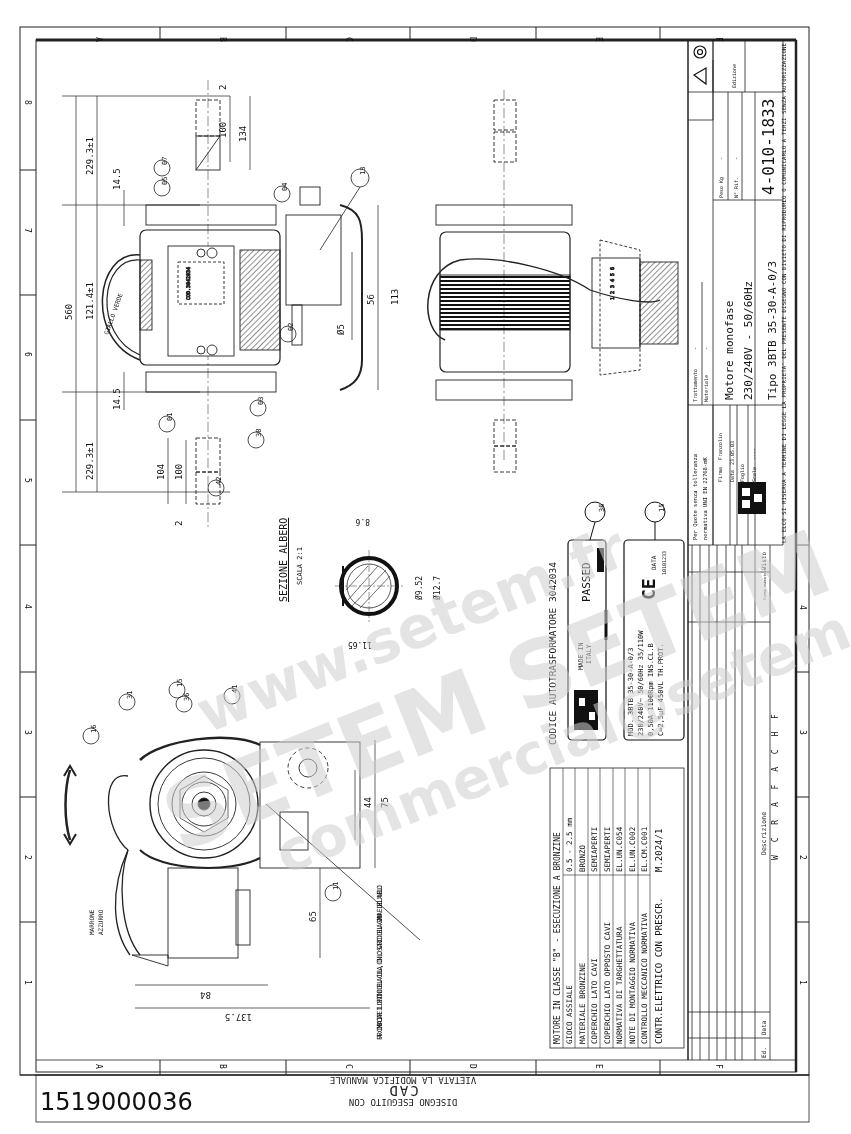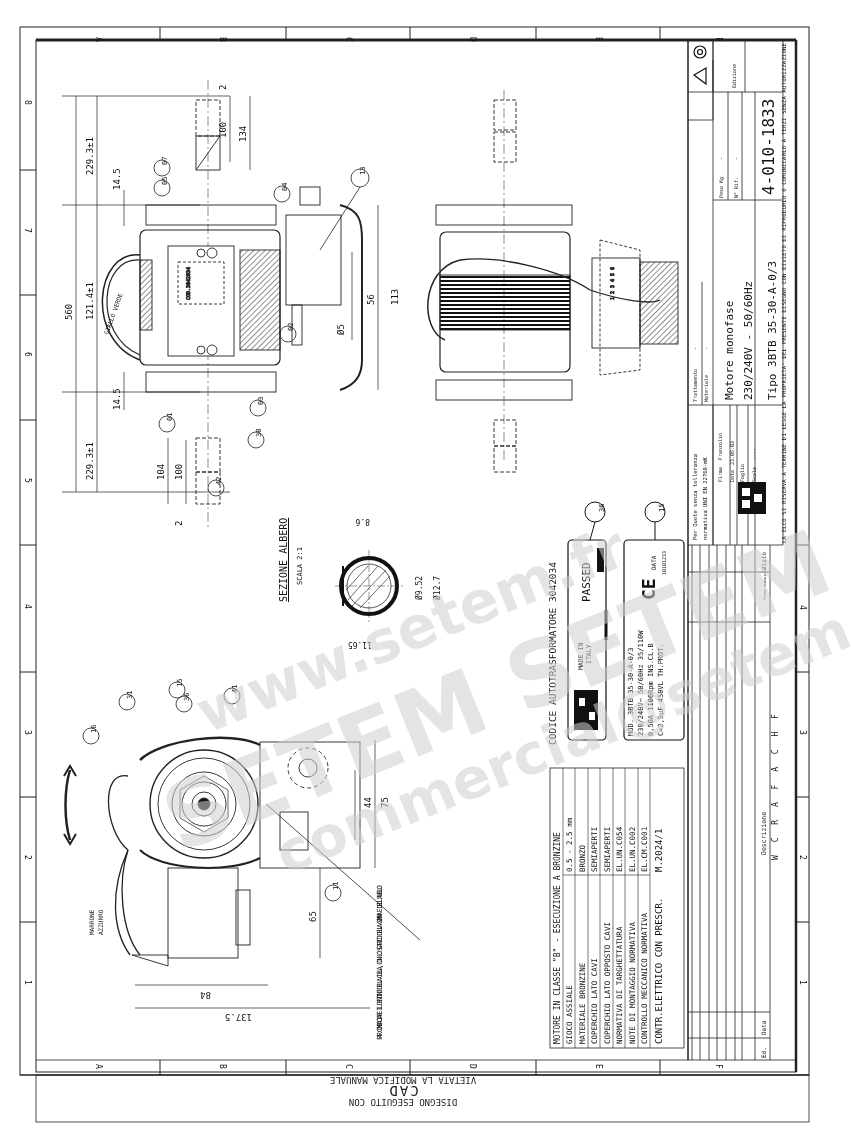--- a/index.html
+++ b/index.html
@@ -409,18 +409,19 @@
   <defs>
     <pattern id="hatch" width="4" height="4" patternUnits="userSpaceOnUse" patternTransform="rotate(45)">
       <line x1="0" y1="0" x2="0" y2="4" stroke="#222" stroke-width="1"></line>
     </pattern>
     <pattern id="hatch2" width="130" height="4" patternUnits="userSpaceOnUse">
       <line x1="0" y1="1" x2="130" y2="1" stroke="#111" stroke-width="2"></line>
     </pattern>
   </defs>
 </svg>
 
+<div class="docnum">1519000036</div>
 <div class="cad">
   <div>DISEGNO ESEGUITO CON</div>
   <div class="big">CAD</div>
   <div>VIETATA LA MODIFICA MANUALE</div>
 </div>
 </div>
 
 </body></html>

